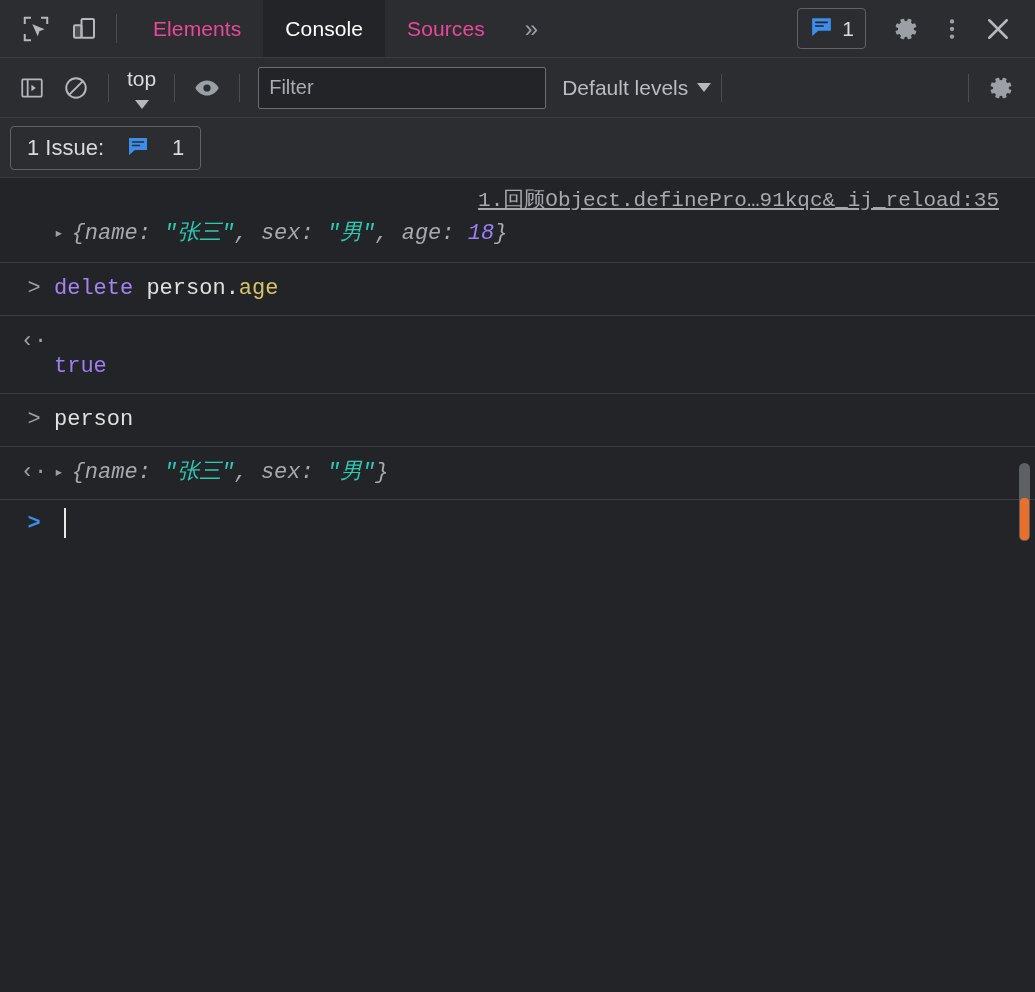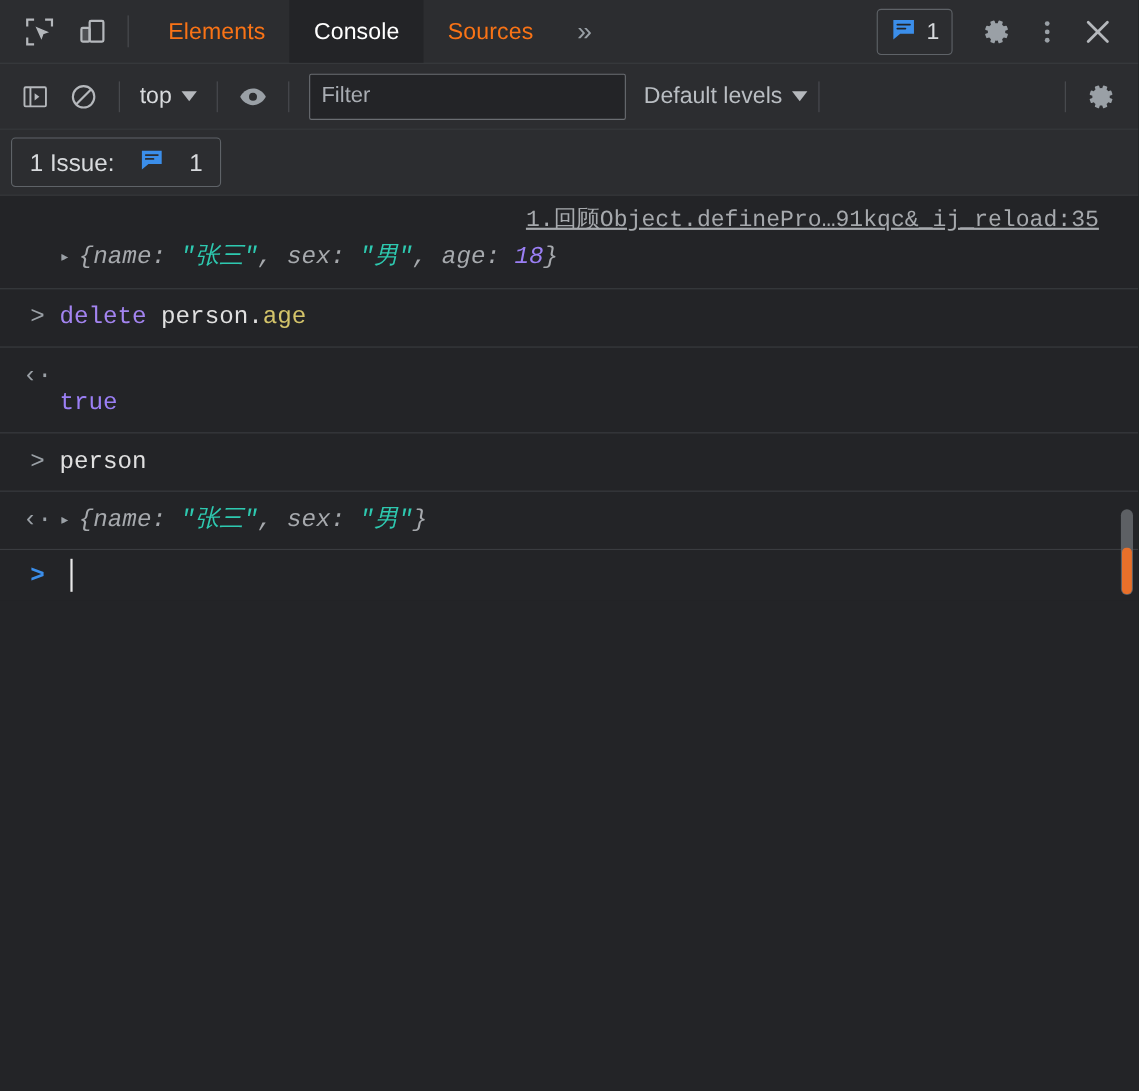--- a/index.html
+++ b/index.html
@@ -48,21 +48,21 @@
     flex: 0 0 1px;
   }
 
   .tabs { display: flex; align-items: stretch; margin-left: 6px; }
 
   .tab {
     display: flex;
     align-items: center;
     padding: 0 22px;
     font-size: 21px;
-    color: #f97316;
+    color: #ec4899;
     cursor: pointer;
     letter-spacing: 0.1px;
   }
   .tab.active {
     background: #232427;
     color: #ffffff;
   }
 
   .tab-more {
     display: flex;
@@ -131,20 +131,21 @@
   }
 
   .ct-select {
     display: flex;
     align-items: center;
     gap: 9px;
     color: #d8dadd;
     font-size: 21px;
     padding: 4px 8px;
     cursor: pointer;
+    flex-direction: column;
   }
   .caret {
     width: 0; height: 0;
     border-left: 7px solid transparent;
     border-right: 7px solid transparent;
     border-top: 9px solid #b5b8bc;
   }
 
   .filter-input {
     width: 288px;

